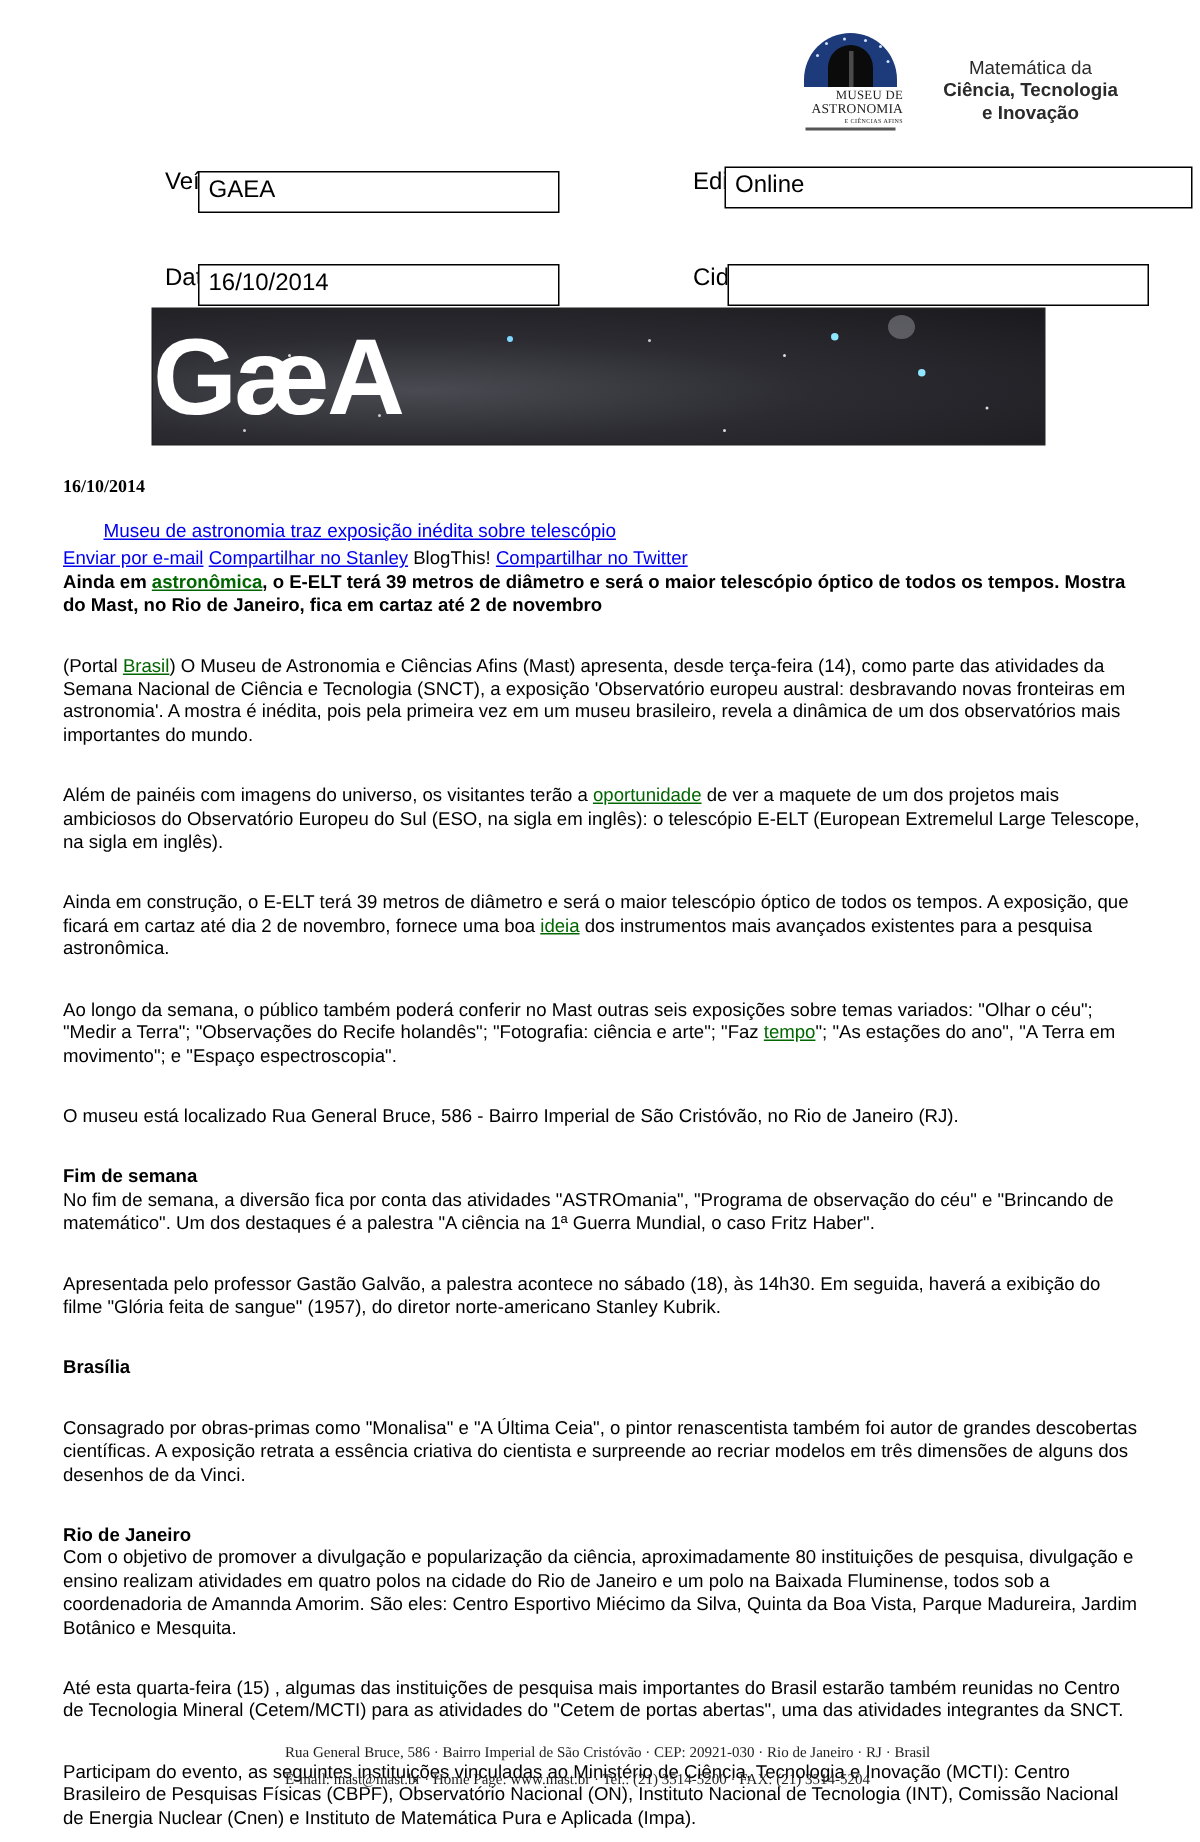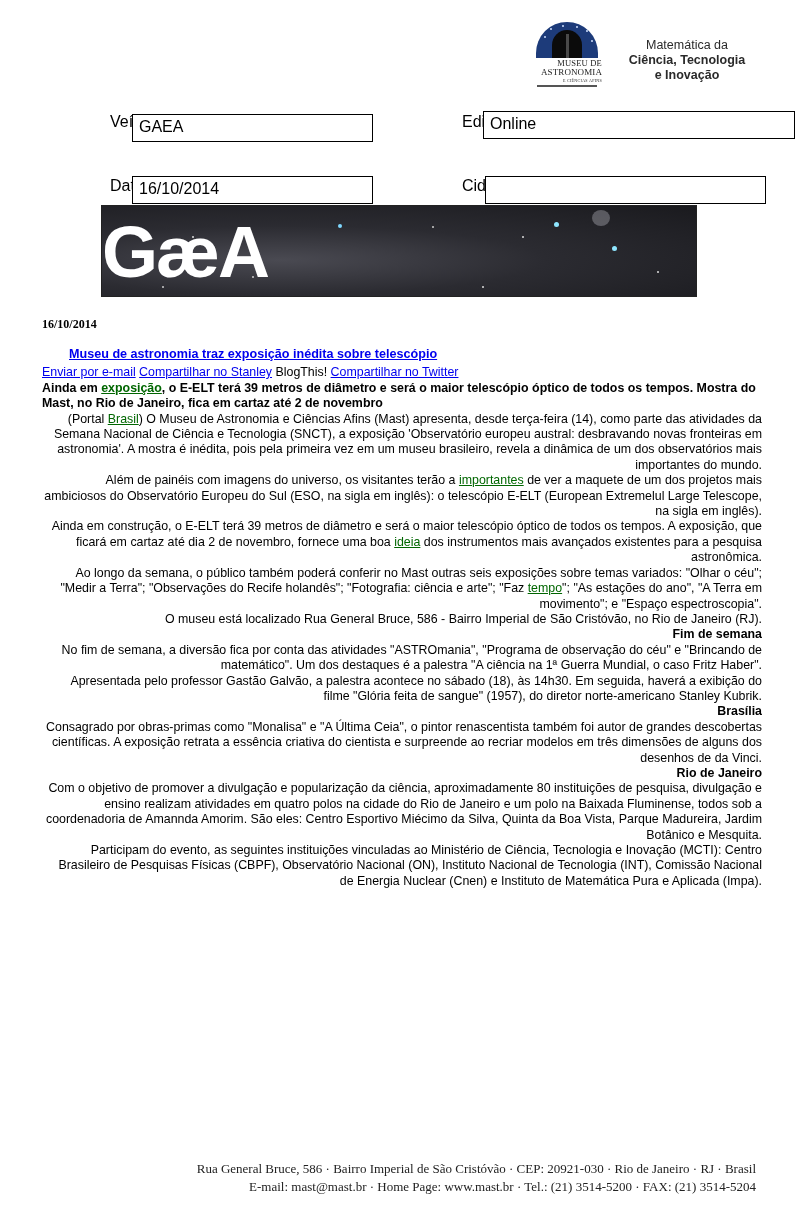--- a/index.html
+++ b/index.html
@@ -35,29 +35,29 @@
       border: 1px solid #222; overflow: hidden; }
     .banner .bstar { position: absolute; border-radius: 50%; }
     .banner .title { position: absolute; left: 0; top: 4px; width: 100%; 
       font-size: 72px; font-weight: bold; color: #ffffff; letter-spacing: -2px; font-family: "Liberation Sans", sans-serif; line-height: 84px; }
 
     
     .date-line { position: absolute; left: 42px; top: 317px; font-family: "Liberation Serif", serif; font-weight: bold; font-size: 12px; }
     .article { position: absolute; left: 42px; top: 347px; width: 720px; font-size: 12.4px; line-height: 15.4px; }
     .article a { color: #0000ee; text-decoration: underline; }
     .article a.glink { color: #006600; }
-    .article .headline { font-weight: bold; font-size: 12.6px; display: block; margin-bottom: 3px; padding-left: 27px; }
+    .article .headline { font-weight: normal; font-size: 12.6px; display: block; margin-bottom: 3px; padding-left: 27px; }
     .article .share { display: block; }
     .article .lede { font-weight: bold; display: block; }
-    .article p { margin-top: 0; text-align: right; }
+    .article p { margin-top: 25px; }
     .article .sect { font-weight: bold; display: block; }
 
     
-    .footer { position: absolute; left: 190px; top: 1160px; width: 566px; text-align: right;
-      font-family: "Liberation Serif", serif; font-size: 13px; color: #222; line-height: 18px; }
+    .footer { position: absolute; left: 190px; top: 1160px; width: 566px; text-align: left;
+      font-family: "Liberation Serif", serif; font-size: 10px; color: #222; line-height: 18px; }
   </style>
 </head>
 <body>
 
 <div class="logo-museu">
   <div class="dome">
     <span class="star" style="left:8px;top:14px"></span>
     <span class="star" style="left:14px;top:6px"></span>
     <span class="star" style="left:50px;top:8px"></span>
     <span class="star" style="left:55px;top:18px"></span>
@@ -103,42 +103,43 @@
   <span class="bstar" style="left:330px;top:20px;width:2px;height:2px;background:#ccc"></span>
   <span class="bstar" style="left:60px;top:80px;width:2px;height:2px;background:#ccc"></span>
   <div class="title">GæA</div>
 </div>
 
 <div class="date-line">16/10/2014</div>
 
 <div class="article">
   <a class="headline" href="#">Museu de astronomia traz exposição inédita sobre telescópio</a>
   <span class="share"><a href="#">Enviar por e-mail</a> <a href="#">Compartilhar no Stanley</a> <span>BlogThis!</span> <a href="#">Compartilhar no Twitter</a></span>
-  <span class="lede"><span>Ainda em </span><a class="glink" href="#">exposição</a><span>, o E-ELT terá 39 metros de diâmetro e será o maior telescópio óptico de todos os tempos. Mostra do Mast, no Rio de Janeiro, fica em cartaz até 2 de novembro</span></span>
+  <span class="lede"><span>Ainda em </span><a class="glink" href="#">astronômica</a><span>, o E-ELT terá 39 metros de diâmetro e será o maior telescópio óptico de todos os tempos. Mostra do Mast, no Rio de Janeiro, fica em cartaz até 2 de novembro</span></span>
 
   <p><span>(Portal </span><a class="glink" href="#">Brasil</a><span>) O Museu de Astronomia e Ciências Afins (Mast) apresenta, desde terça-feira (14), como parte das atividades da Semana Nacional de Ciência e Tecnologia (SNCT), a exposição 'Observatório europeu austral: desbravando novas fronteiras em astronomia'. A mostra é inédita, pois pela primeira vez em um museu brasileiro, revela a dinâmica de um dos observatórios mais importantes do mundo.</span></p>
 
-  <p><span>Além de painéis com imagens do universo, os visitantes terão a </span><a class="glink" href="#">importantes</a><span> de ver a maquete de um dos projetos mais ambiciosos do Observatório Europeu do Sul (ESO, na sigla em inglês): o telescópio E-ELT (European Extremelul Large Telescope, na sigla em inglês).</span></p>
+  <p><span>Além de painéis com imagens do universo, os visitantes terão a </span><a class="glink" href="#">oportunidade</a><span> de ver a maquete de um dos projetos mais ambiciosos do Observatório Europeu do Sul (ESO, na sigla em inglês): o telescópio E-ELT (European Extremelul Large Telescope, na sigla em inglês).</span></p>
 
   <p><span>Ainda em construção, o E-ELT terá 39 metros de diâmetro e será o maior telescópio óptico de todos os tempos. A exposição, que ficará em cartaz até dia 2 de novembro, fornece uma boa </span><a class="glink" href="#">ideia</a><span> dos instrumentos mais avançados existentes para a pesquisa astronômica.</span></p>
 
   <p><span>Ao longo da semana, o público também poderá conferir no Mast outras seis exposições sobre temas variados: "Olhar o céu"; "Medir a Terra"; "Observações do Recife holandês"; "Fotografia: ciência e arte"; "Faz </span><a class="glink" href="#">tempo</a><span>"; "As estações do ano", "A Terra em movimento"; e "Espaço espectroscopia".</span></p>
 
   <p>O museu está localizado Rua General Bruce, 586 - Bairro Imperial de São Cristóvão, no Rio de Janeiro (RJ).</p>
 
   <p><span class="sect">Fim de semana</span><span>No fim de semana, a diversão fica por conta das atividades "ASTROmania", "Programa de observação do céu" e "Brincando de matemático". Um dos destaques é a palestra "A ciência na 1ª Guerra Mundial, o caso Fritz Haber".</span></p>
 
   <p>Apresentada pelo professor Gastão Galvão, a palestra acontece no sábado (18), às 14h30. Em seguida, haverá a exibição do filme "Glória feita de sangue" (1957), do diretor norte-americano Stanley Kubrik.</p>
 
   <p><span class="sect">Brasília</span></p>
 
   <p>Consagrado por obras-primas como "Monalisa" e "A Última Ceia", o pintor renascentista também foi autor de grandes descobertas científicas. A exposição retrata a essência criativa do cientista e surpreende ao recriar modelos em três dimensões de alguns dos desenhos de da Vinci.</p>
 
   <p><span class="sect">Rio de Janeiro</span><span>Com o objetivo de promover a divulgação e popularização da ciência, aproximadamente 80 instituições de pesquisa, divulgação e ensino realizam atividades em quatro polos na cidade do Rio de Janeiro e um polo na Baixada Fluminense, todos sob a coordenadoria de Amannda Amorim. São eles: Centro Esportivo Miécimo da Silva, Quinta da Boa Vista, Parque Madureira, Jardim Botânico e Mesquita.</span></p>
 
+  <p>Até esta quarta-feira (15) , algumas das instituições de pesquisa mais importantes do Brasil estarão também reunidas no Centro de Tecnologia Mineral (Cetem/MCTI) para as atividades do "Cetem de portas abertas", uma das atividades integrantes da SNCT.</p>
 
   <p>Participam do evento, as seguintes instituições vinculadas ao Ministério de Ciência, Tecnologia e Inovação (MCTI): Centro Brasileiro de Pesquisas Físicas (CBPF), Observatório Nacional (ON), Instituto Nacional de Tecnologia (INT), Comissão Nacional de Energia Nuclear (Cnen) e Instituto de Matemática Pura e Aplicada (Impa).</p>
 </div>
 
 <div class="footer">
   <div>Rua General Bruce, 586 · Bairro Imperial de São Cristóvão · CEP: 20921-030 · Rio de Janeiro · RJ · Brasil</div>
   <div>E-mail: mast@mast.br · Home Page: www.mast.br · Tel.: (21) 3514-5200 · FAX: (21) 3514-5204</div>
 </div>
 
 </body></html>

